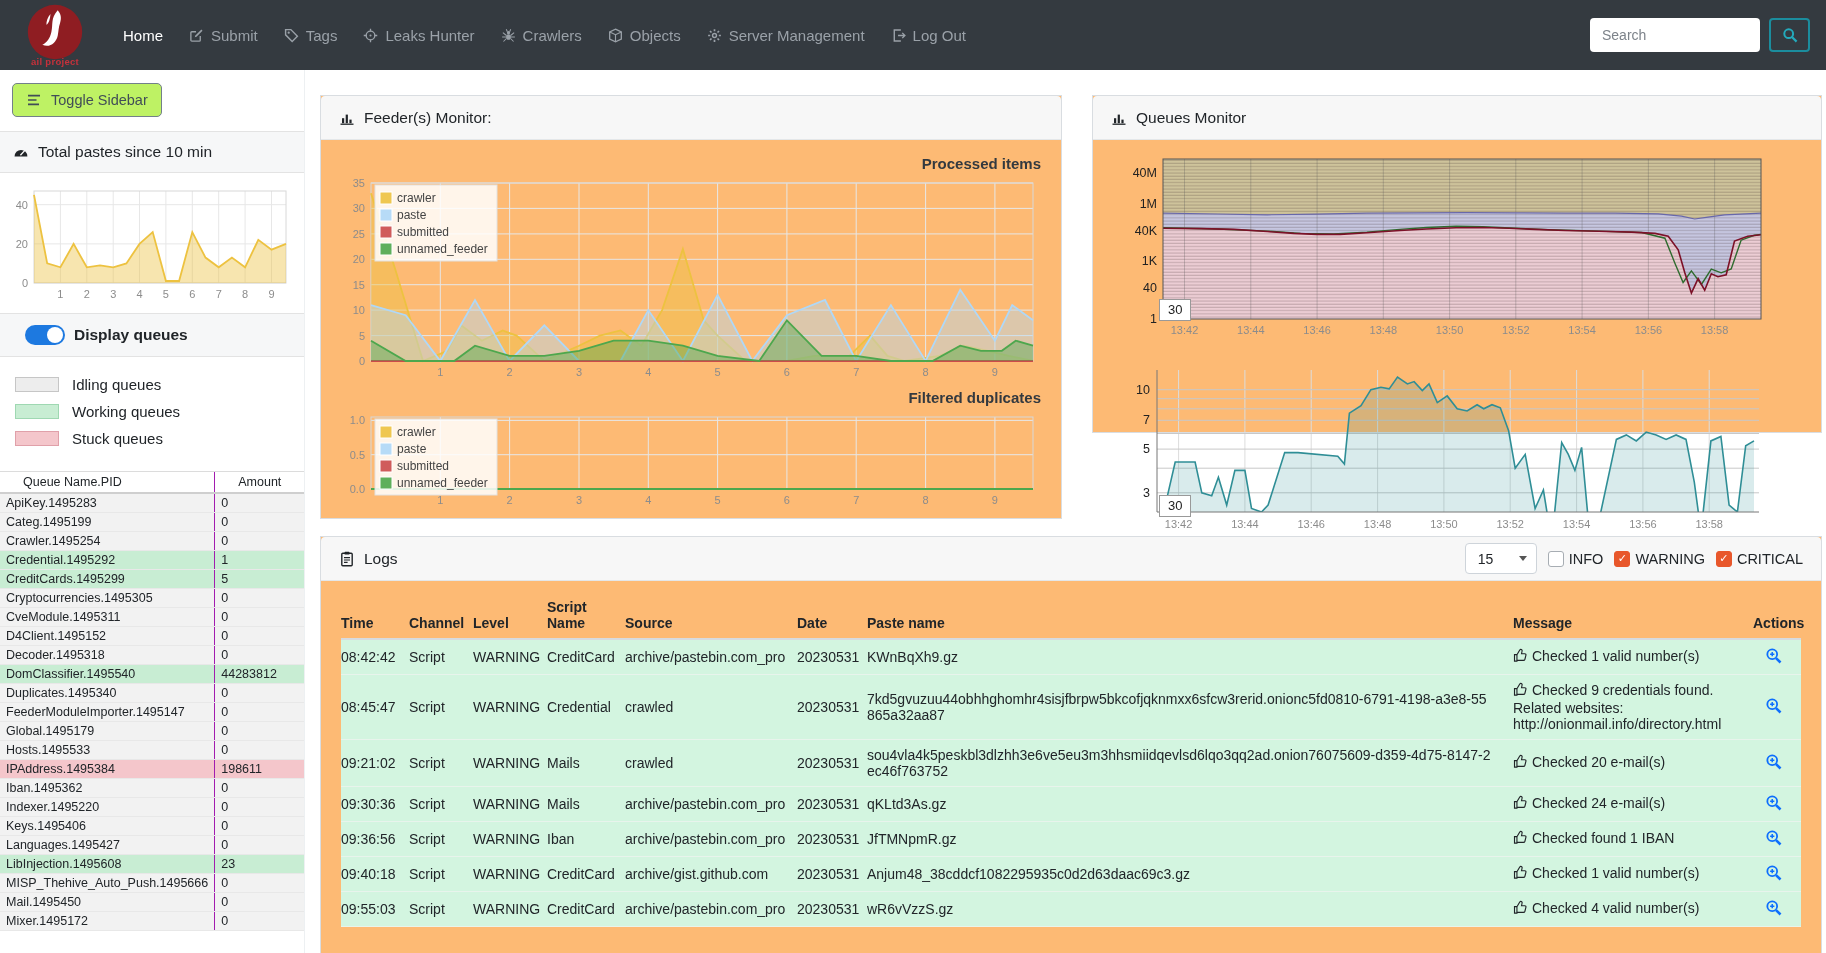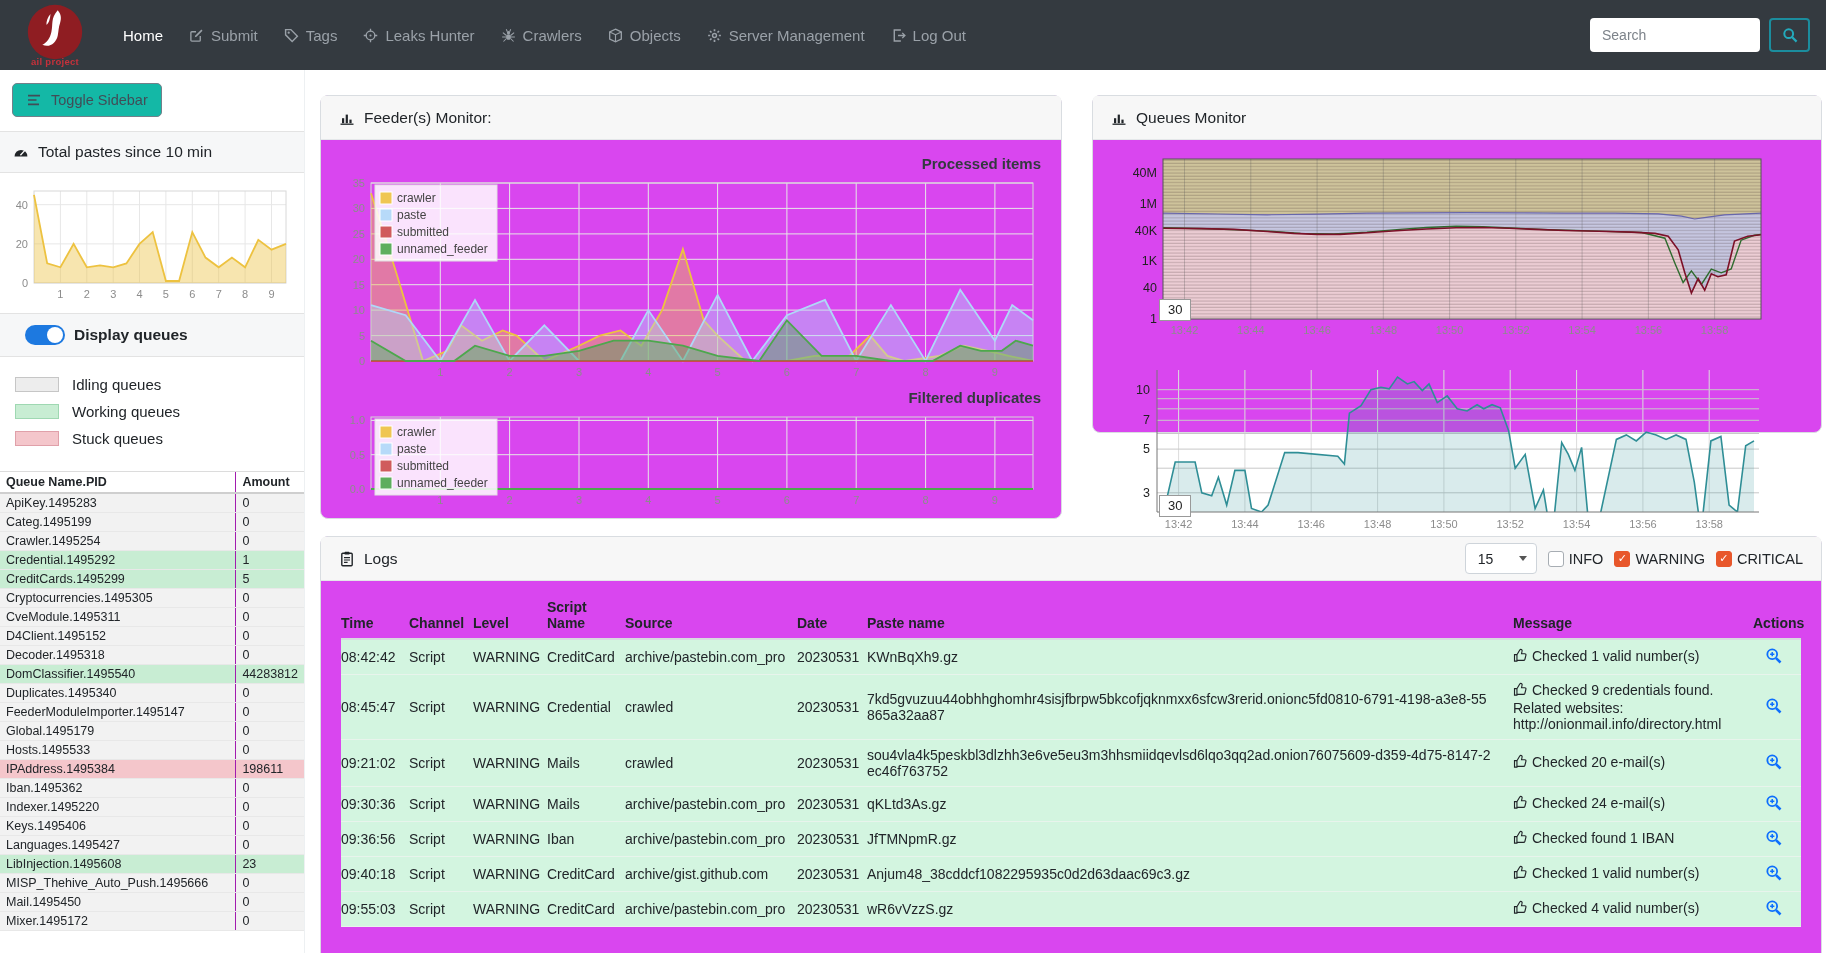--- a/index.html
+++ b/index.html
@@ -21,47 +21,47 @@
     font-size:14px; color:#333; outline:none; }
   .search-group input::placeholder { color:#7d838a; }
   .search-btn { width:41px; height:34px; background:transparent; border:2px solid #1b8d9e; border-radius:4px;
     color:#23aabc; display:flex; align-items:center; justify-content:center; cursor:pointer; }
   .search-btn svg { width:16px; height:16px; }
 
   
   .sidebar { position:absolute; left:0; top:70px; width:305px; bottom:0; background:#fff;
     border-right:1px solid #edf0f2; overflow:hidden; }
   .toggle-btn { margin:13px 12px 14px; display:inline-flex; align-items:center; gap:9px; padding:8px 13px;
-    background:#14b8a6; border:1px solid #73808a; border-radius:5px; font-size:14.5px; color:#414d57; cursor:pointer; }
+    background:#bef264; border:1px solid #73808a; border-radius:5px; font-size:14.5px; color:#414d57; cursor:pointer; }
   .toggle-btn svg { width:15px; height:15px; }
   .side-header { background:#f6f7f8; border-top:1px solid #e3e3e3; border-bottom:1px solid #e3e3e3;
     padding:11px 13px; font-size:15.5px; color:#212529; display:flex; align-items:center; gap:9px; }
   .side-header svg { width:17px; height:17px; }
   .chart-pastes-wrap { height:118px; margin:12px 10px 10px 6px; position:relative; }
   .dq-row { margin-top:8px; }
   .dq-label { font-weight:bold; font-size:15.5px; }
   .switch { width:40px; height:20px; border-radius:10px; background:#1d79e0; position:relative;
     display:inline-block; cursor:pointer; margin-left:12px; }
   .switch::after { content:""; position:absolute; right:2px; top:2px; width:16px; height:16px;
     border-radius:8px; background:#fff; }
   .legend { padding:9px 15px 10px; }
   .legend-row { display:flex; align-items:center; gap:13px; margin:10px 0; font-size:15px; }
   .swatch { width:44px; height:15px; border:1px solid #bbb; flex:none; }
   .qtable { width:100%; border-collapse:collapse; font-size:12.5px; color:#212529; margin-top:4px; }
-  .qtable th { text-align:left; font-weight:bold; padding:3px 6px; border-top:1px solid #dcdcdc;
+  .qtable th { text-align:left; font-weight:normal; padding:3px 23px; border-top:1px solid #dcdcdc;
     border-bottom:2px solid #cfcfcf; font-size:12.5px; }
   .qtable td { padding:2px 6px; border-bottom:1px solid #e8e8e8; }
   .qtable th+th, .qtable td+td { border-left:1px solid #a21caf; width:66px; }
   tr.idle td { background:#f2f2f2; }
   tr.working td { background:#c8edd3; }
   tr.stuck td { background:#f4c6cb; }
 
   
   .main { position:absolute; left:305px; top:70px; right:0; bottom:0; }
-  .card { position:absolute; background:#d946ef; border:1px solid #d9dde1; border-radius:8px; }
+  .card { position:absolute; background:#fdba74; border:1px solid #d9dde1; border-radius:0; }
   .card-header { height:44px; display:flex; align-items:center; gap:9px; padding:0 18px;
     background:#f7f7f7; border-bottom:1px solid #e4e7e9; border-radius:4px 4px 0 0;
     font-size:15.5px; color:#212529; }
   .card-header svg { width:17px; height:17px; }
   .card-feeders { left:15px; top:25px; width:742px; height:424px; }
   .card-queues  { left:787px; top:25px; width:730px; height:338px; }
   .card-logs    { left:15px; top:466px; width:1502px; height:540px; }
   .feeders-body { padding:12px 20px 0;text-align:right; }
   .chart-title { font-weight:bold; font-size:15px; color:#33393f; margin:3px 0 5px; }
   .chart { position:relative; }

